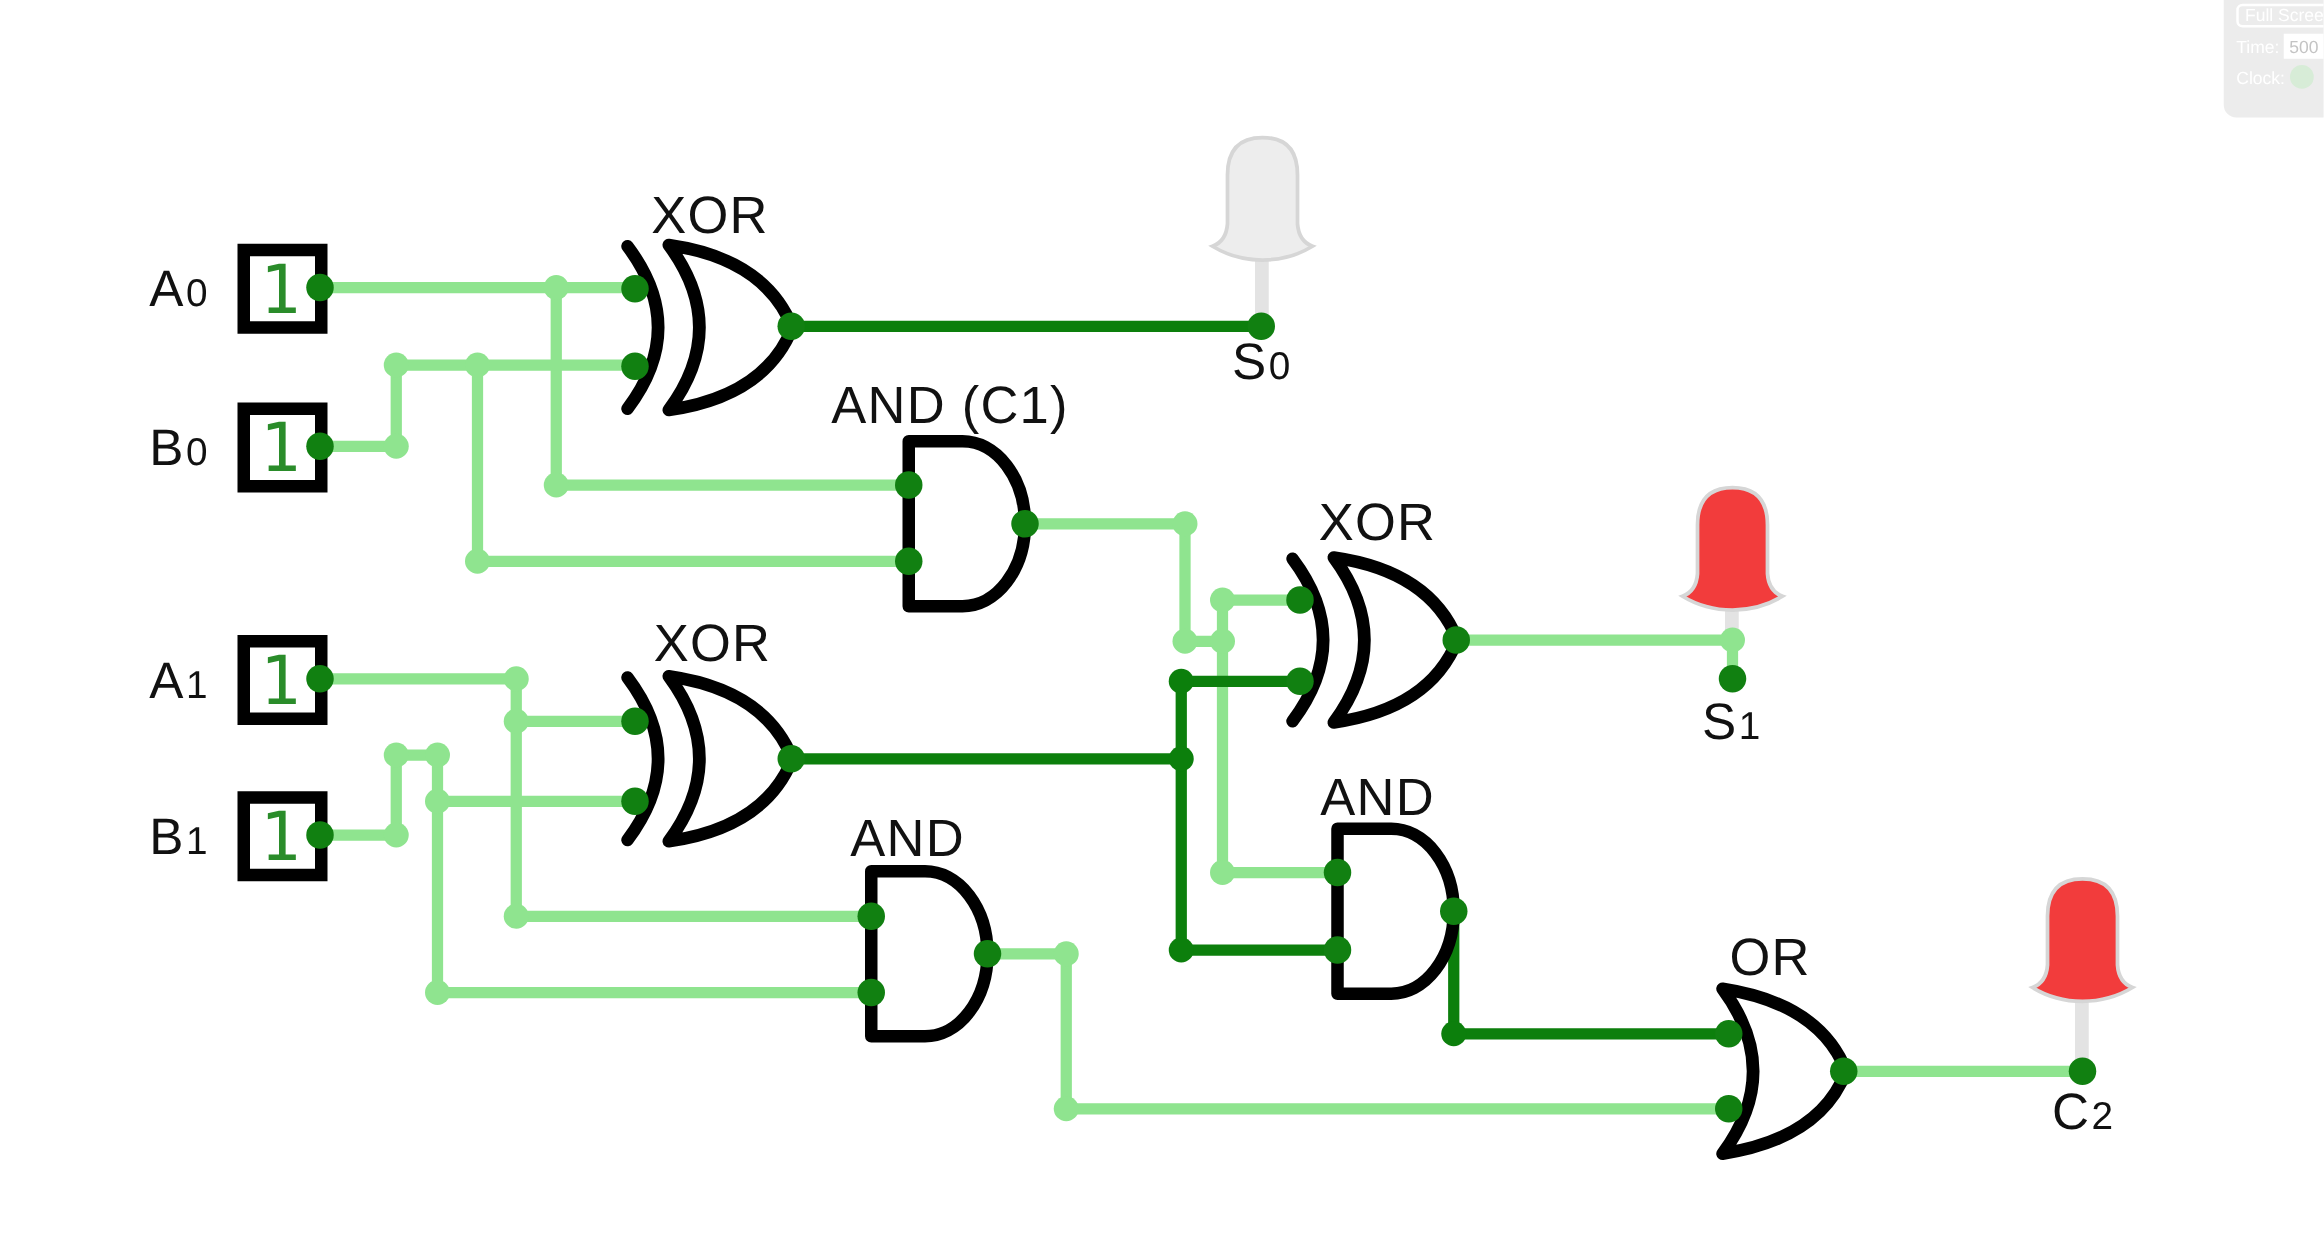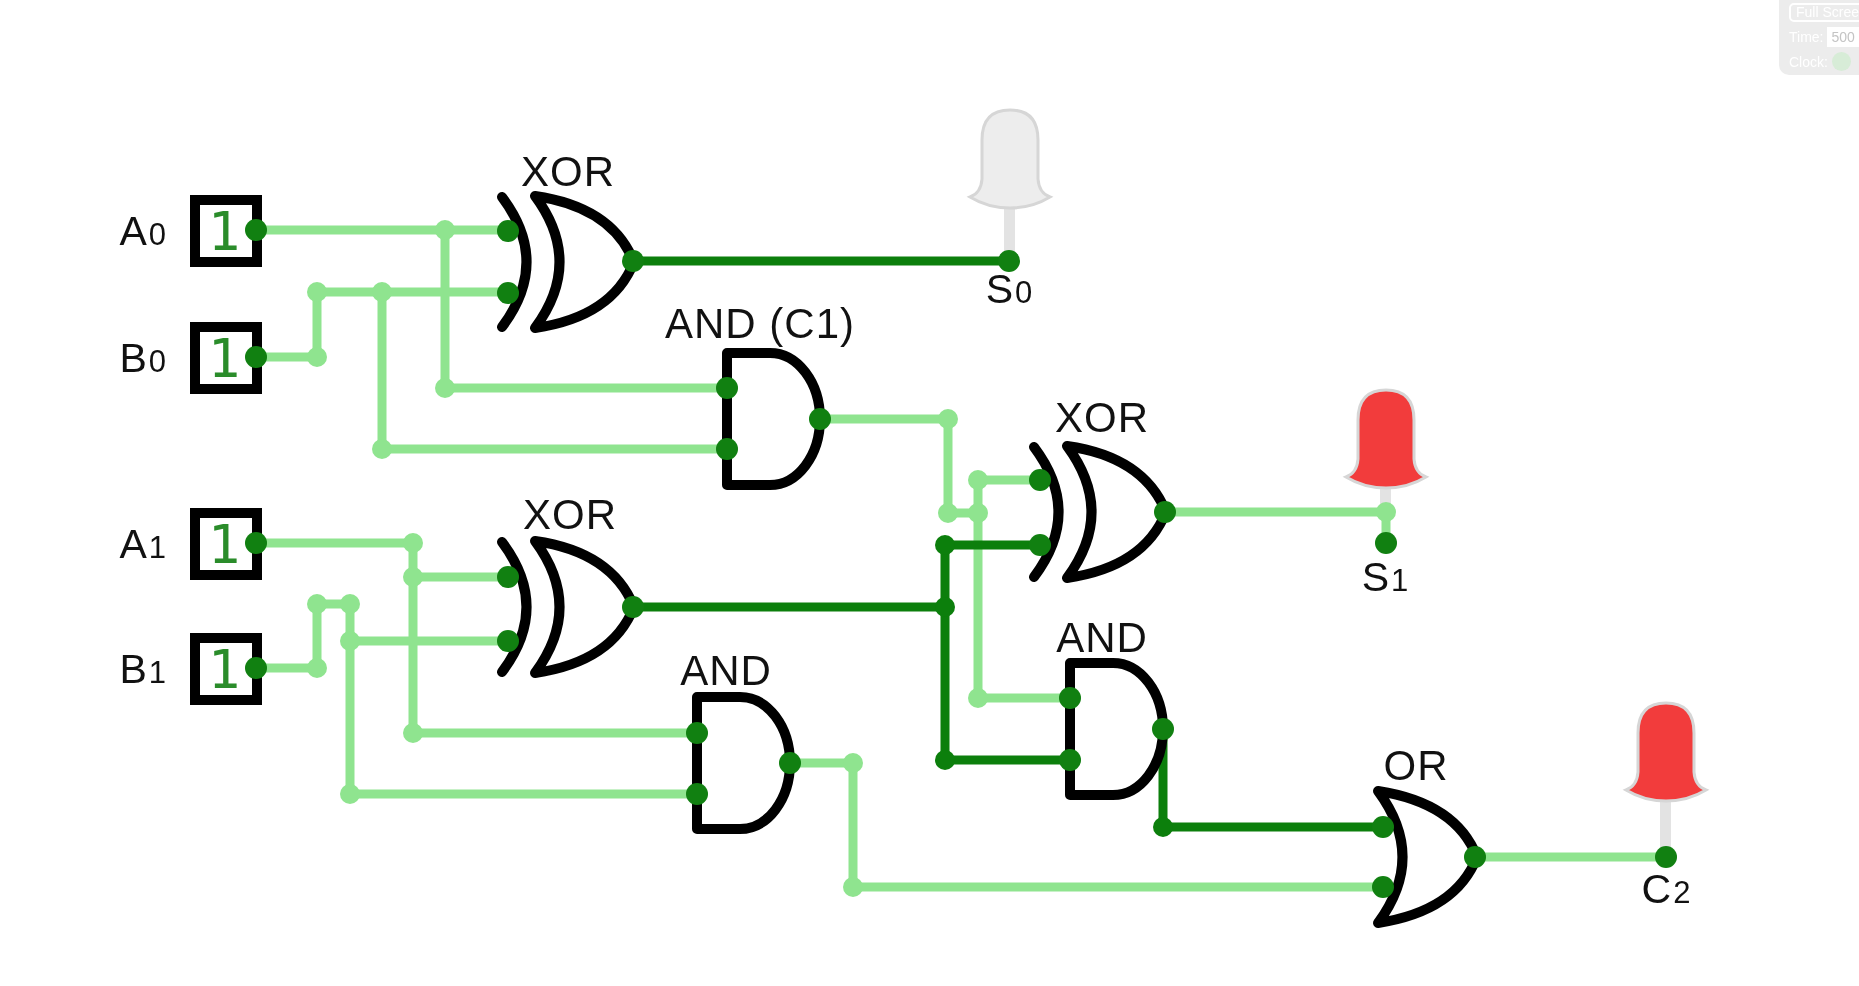--- a/index.html
+++ b/index.html
@@ -9,21 +9,21 @@
   .wires polyline{fill:none;stroke-width:9;stroke-linejoin:round;}
   .gates path{stroke-width:10;stroke-linecap:round;stroke-linejoin:round;}
   .gates .body{fill:#ffffff;}
   .gates .arc{fill:none;}
   .iobox rect{fill:#ffffff;stroke:#000000;stroke-width:10;}
   .iobox text{font-family:"DejaVu Sans Mono", monospace;font-size:54px;text-anchor:middle;}
   .lbl{font-family:"Liberation Sans", sans-serif;font-size:41px;}
   .lbl .dig{font-size:31px;}
   .glbl{font-family:"Liberation Sans", sans-serif;font-size:42px;text-anchor:middle;letter-spacing:1px;}
   .leds path{stroke-width:3;}
-  .panel{position:absolute;left:1779px;top:0;width:80px;height:75px;background:#ececec;
+  .panel{position:absolute;left:1779px;top:0;width:80px;height:94px;background:#ececec;
          border-radius:0 0 0 10px;color:#ffffff;font-size:14px;box-sizing:border-box;
          padding:3px 0 0 10px;overflow:hidden;white-space:nowrap;}
   .panel .row{margin-top:5px;display:flex;align-items:center;gap:4px;}
   .fs-btn{border:2px solid #ffffff;border-radius:5px;background:transparent;color:#ffffff;
           font-size:14px;font-family:"Liberation Sans", sans-serif;padding:0 5px;height:19px;line-height:15px;}
   .time-box{background:#ffffff;color:#c4c4c4;padding:2px 4px;display:inline-block;min-width:36px;}
   .toggle{width:19px;height:19px;border-radius:50%;background:#d7ecd7;display:inline-block;}
 </style>
 </head>
 <body>

